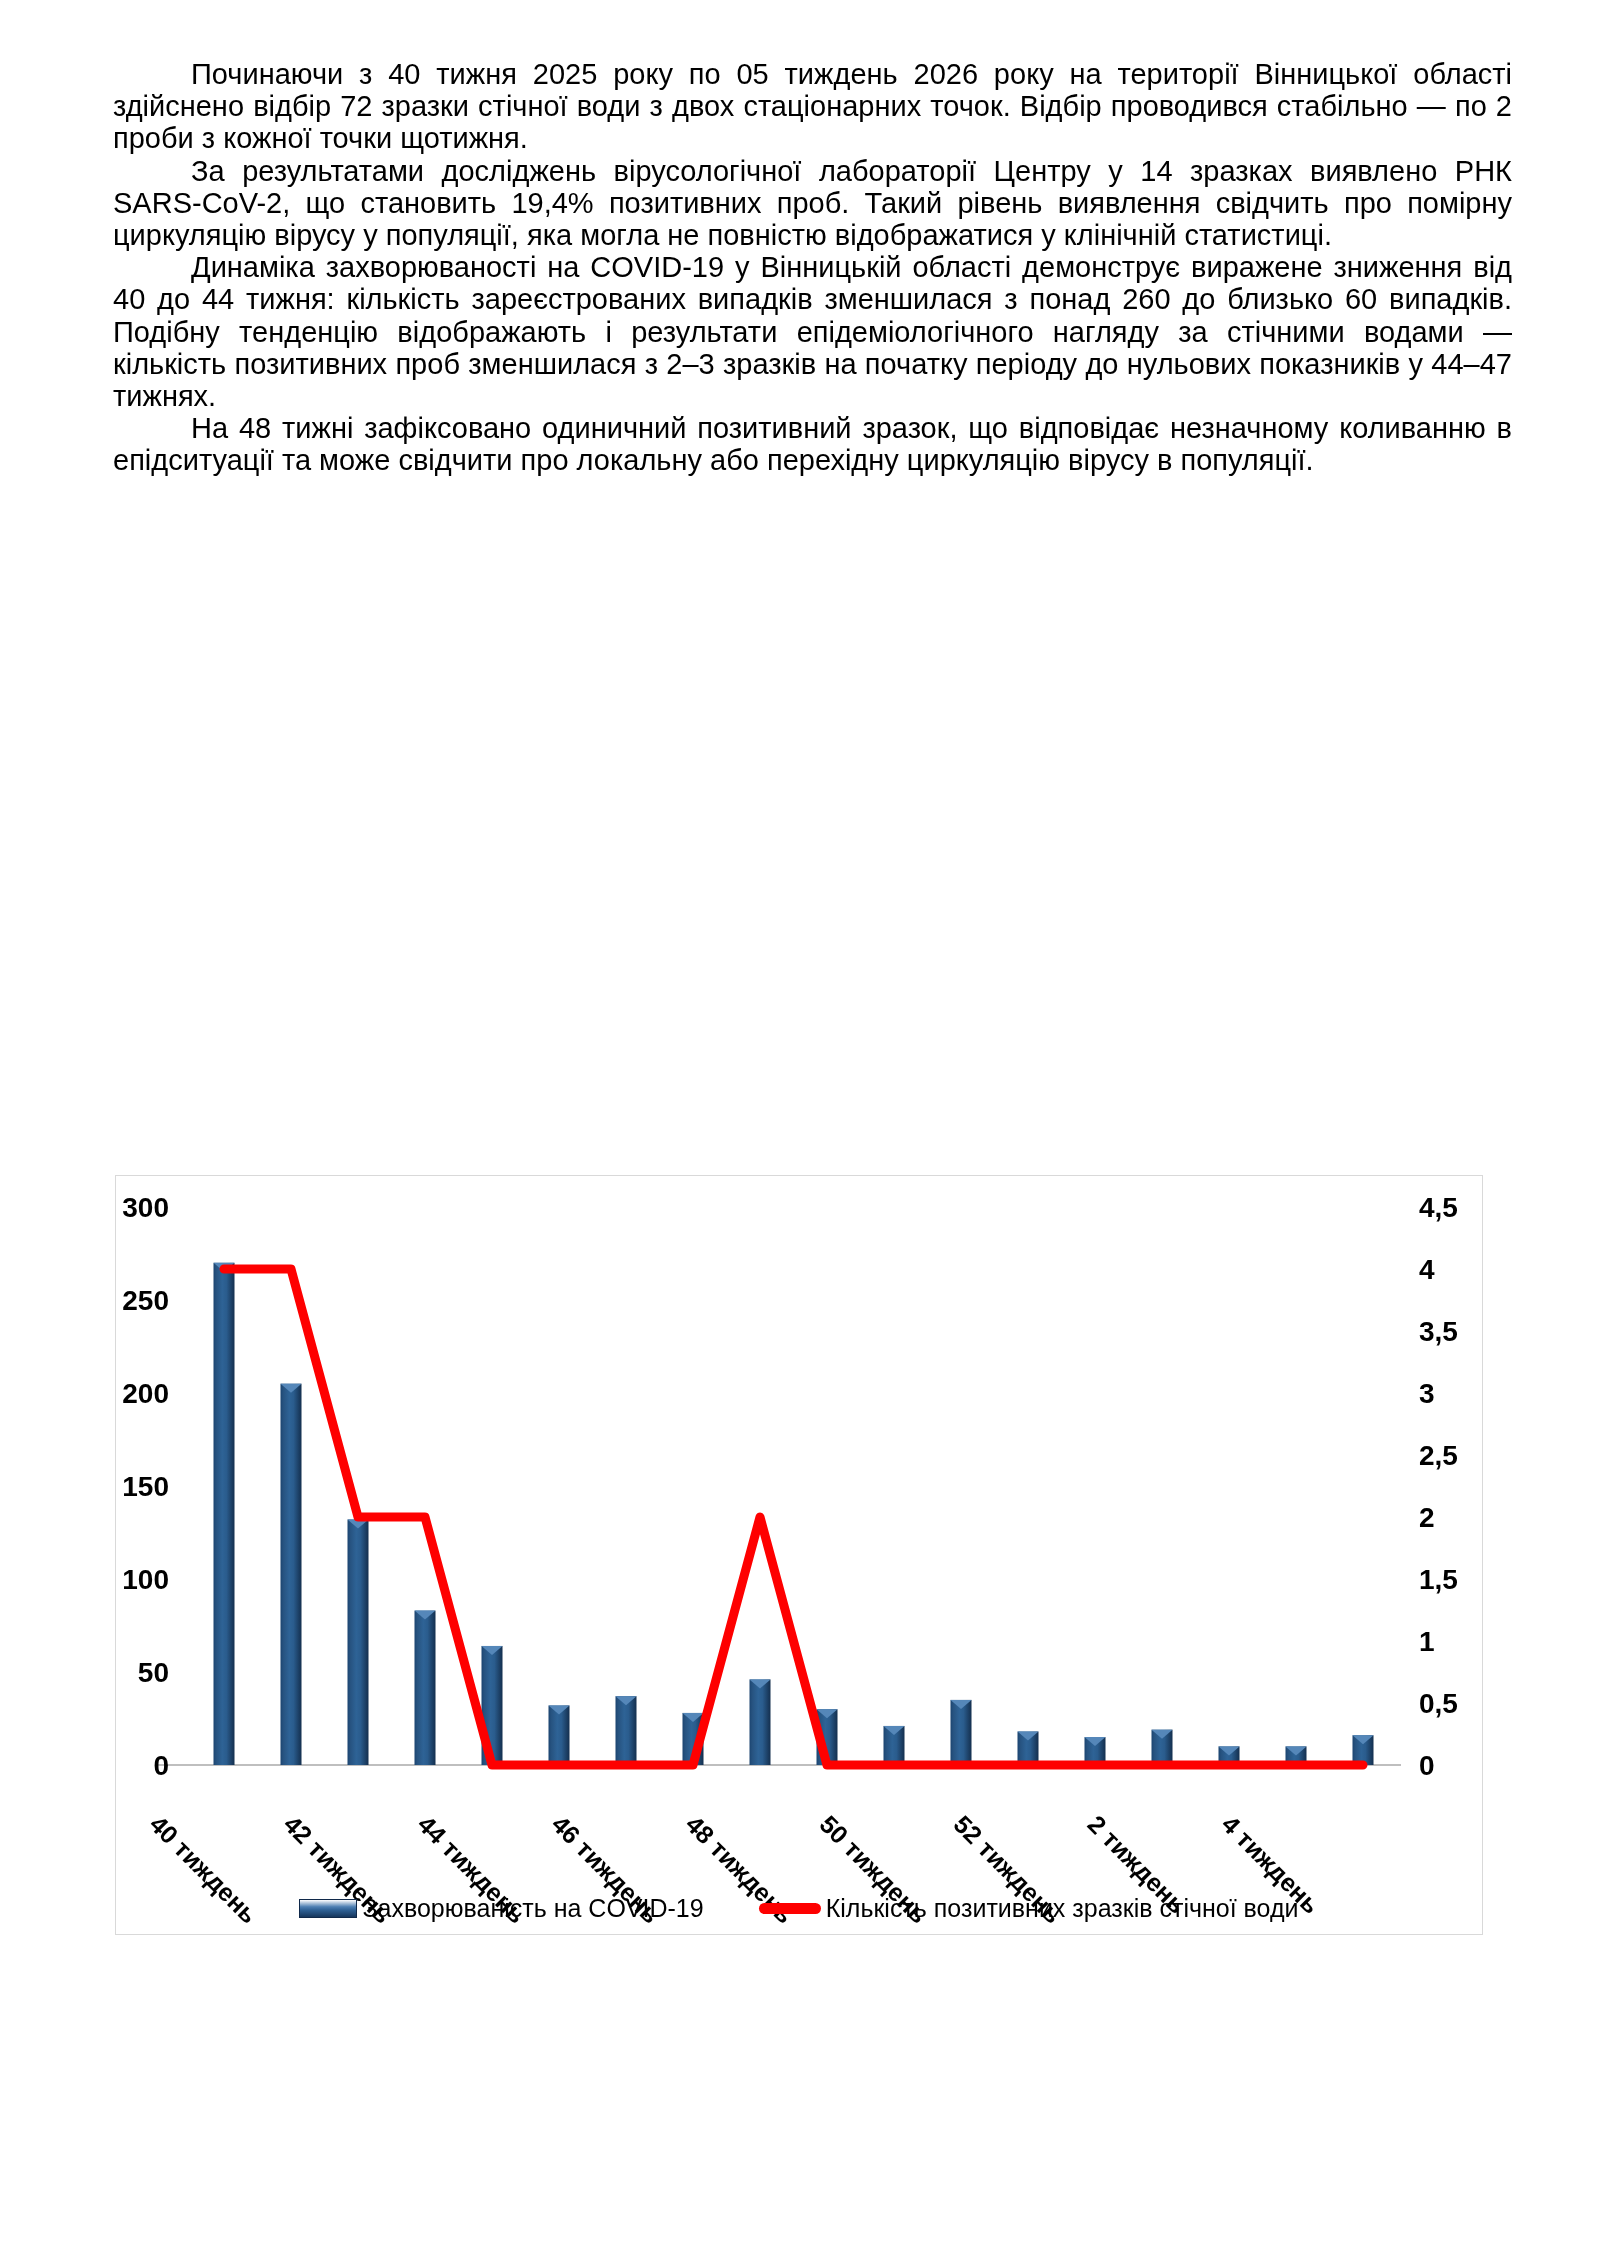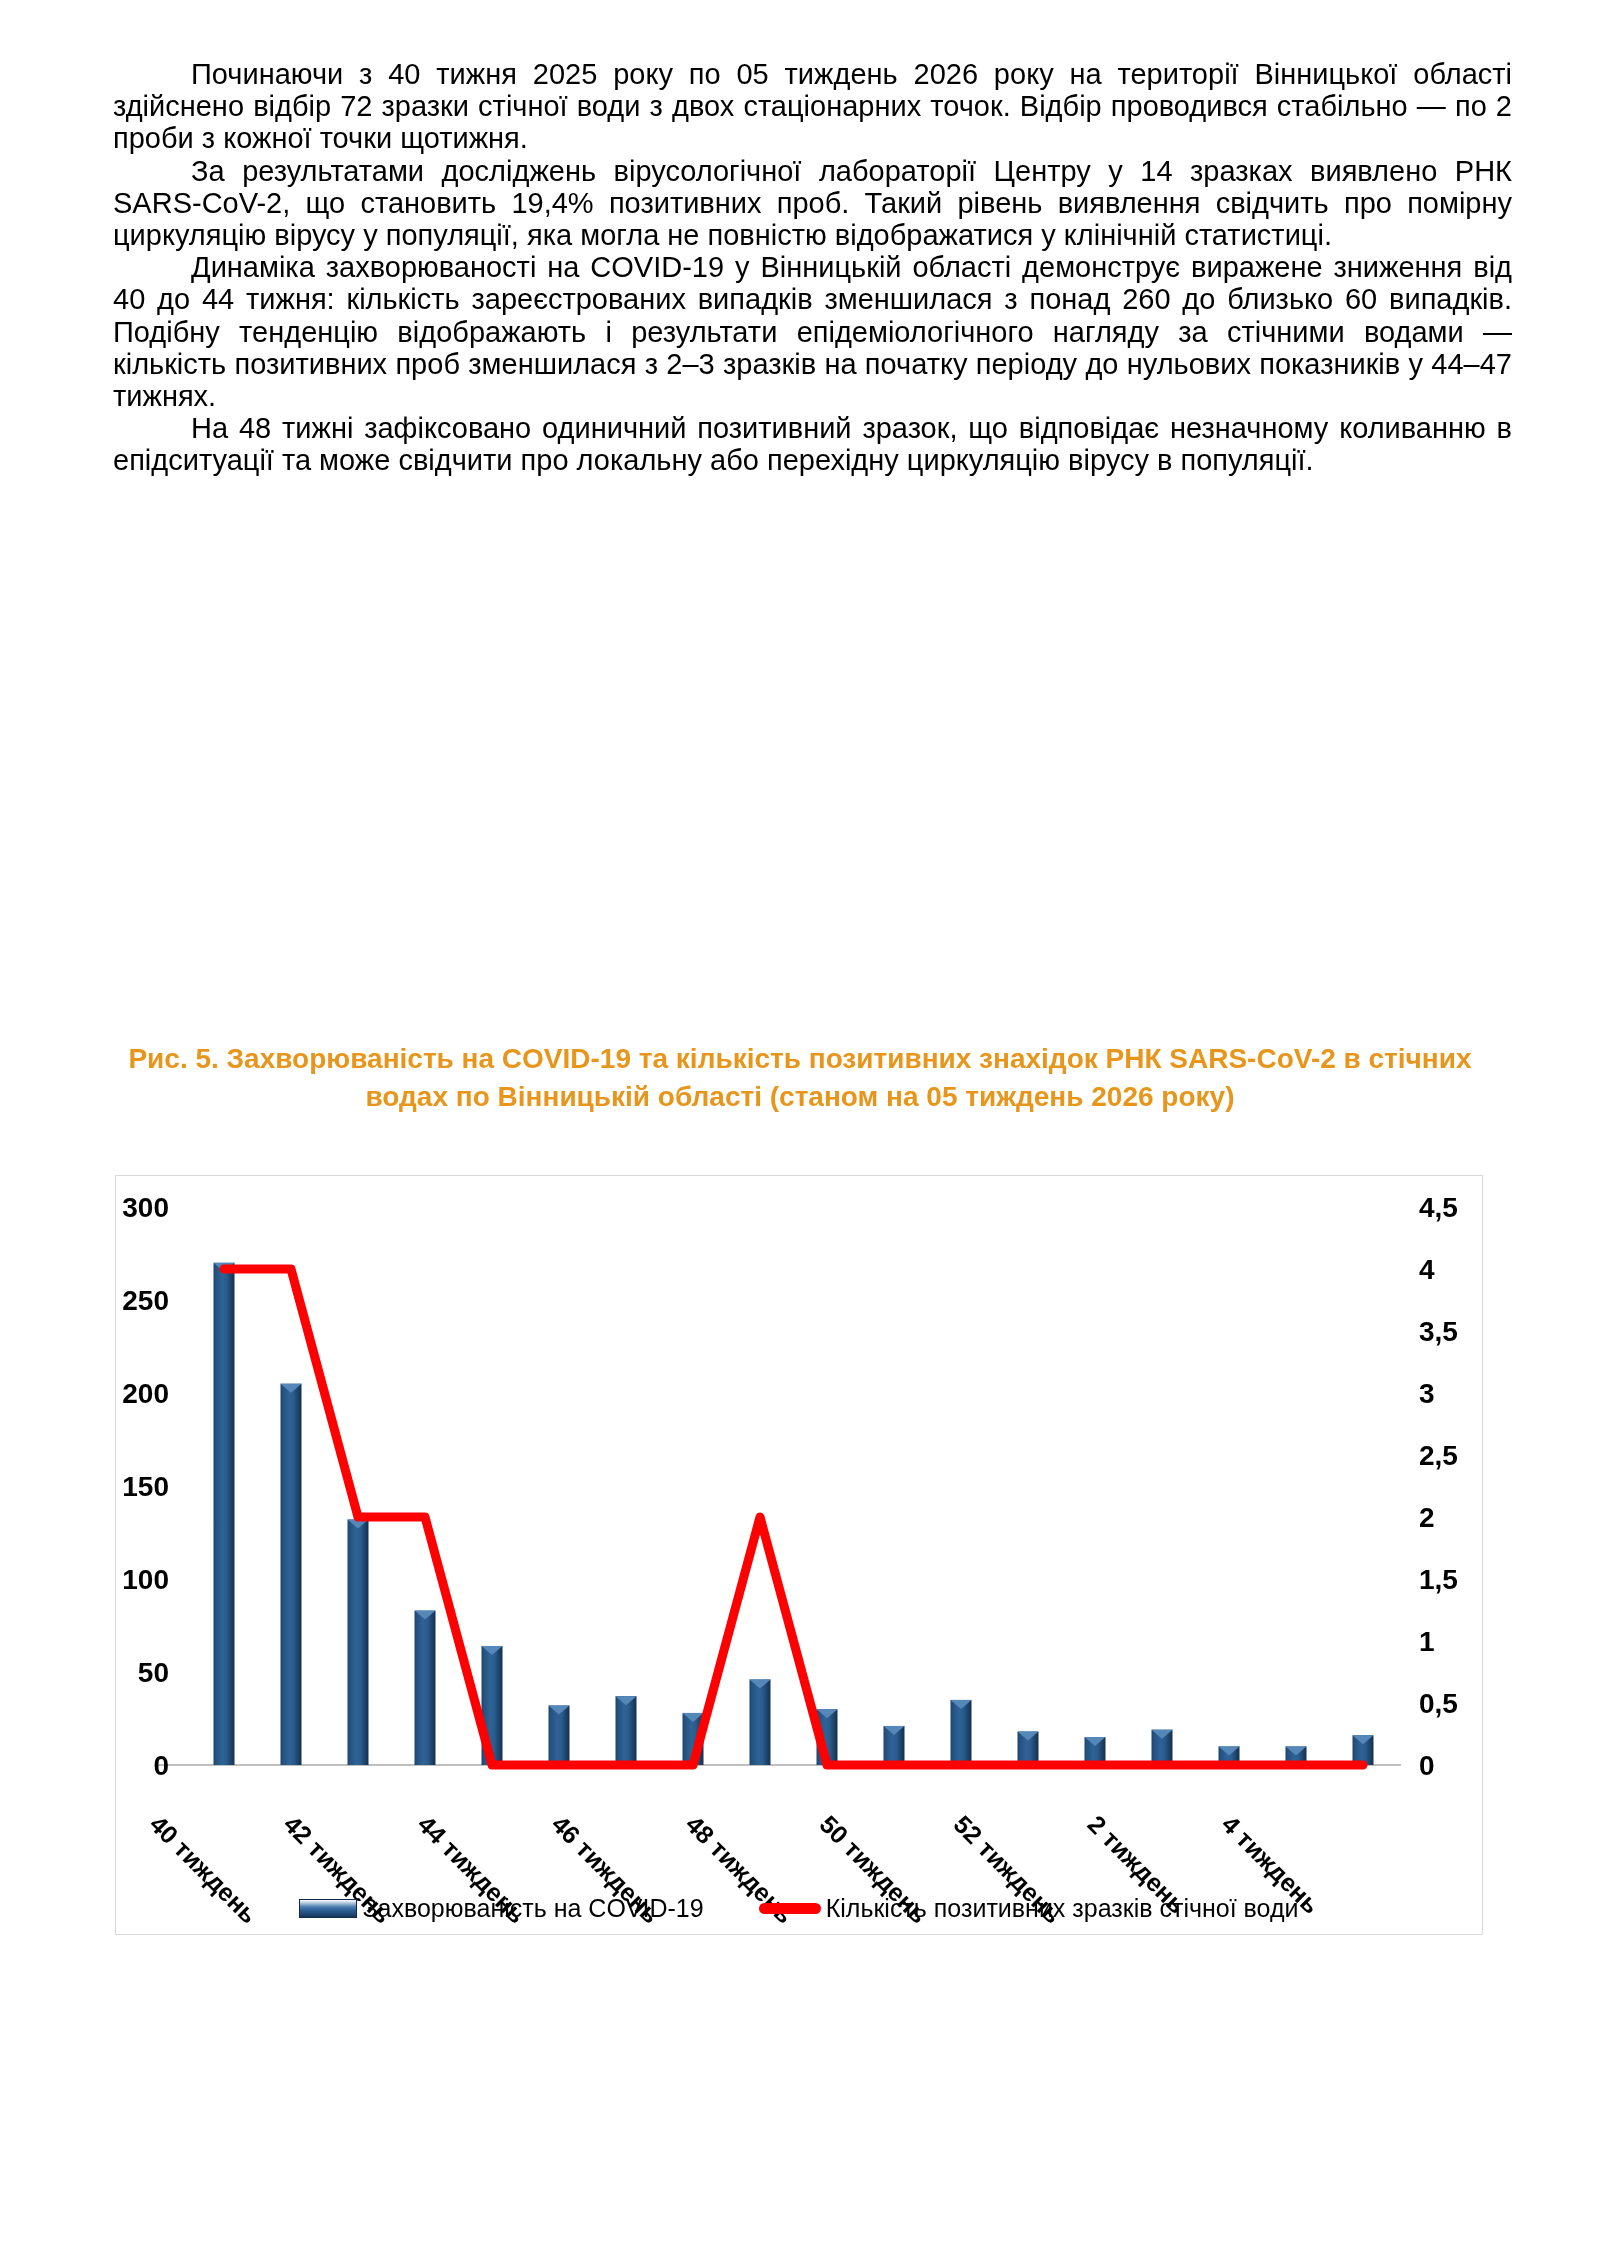--- a/index.html
+++ b/index.html
@@ -30,21 +30,20 @@
 
 <div class="page">
 
   <div class="text-block">
     <p class="body-par">Починаючи з 40 тижня 2025 року по 05 тиждень 2026 року на території Вінницької області здійснено відбір 72 зразки стічної води з двох стаціонарних точок. Відбір проводився стабільно — по 2 проби з кожної точки щотижня.</p>
     <p class="body-par">За результатами досліджень вірусологічної лабораторії Центру у 14 зразках виявлено РНК SARS-CoV-2, що становить 19,4% позитивних проб. Такий рівень виявлення свідчить про помірну циркуляцію вірусу у популяції, яка могла не повністю відображатися у клінічній статистиці.</p>
     <p class="body-par">Динаміка захворюваності на COVID-19 у Вінницькій області демонструє виражене зниження від 40 до 44 тижня: кількість зареєстрованих випадків зменшилася з понад 260 до близько 60 випадків. Подібну тенденцію відображають і результати епідеміологічного нагляду за стічними водами — кількість позитивних проб зменшилася з 2–3 зразків на початку періоду до нульових показників у 44–47 тижнях.</p>
     <p class="body-par">На 48 тижні зафіксовано одиничний позитивний зразок, що відповідає незначному коливанню в епідситуації та може свідчити про локальну або перехідну циркуляцію вірусу в популяції.</p>
   </div>
 
-  <div class="figure-caption" id="fig-caption" style="color: rgb(232, 150, 27);">Рис. 5. Захворюваність на COVID-19 та кількість позитивних знахідок  РНК SARS-CoV-2 в стічних водах по Вінницькій області  (станом на 05 тиждень 2026 року)</div>
 
   <figure class="chart-box" style="margin:0">
     <svg id="chart-svg" width="1366" height="758" viewBox="0 0 1366 758">
       <defs>
         <linearGradient id="barGrad" x1="0" y1="0" x2="1" y2="0">
           <stop offset="0" stop-color="#1b4470"></stop>
           <stop offset="0.12" stop-color="#26527f"></stop>
           <stop offset="0.42" stop-color="#2e6396"></stop>
           <stop offset="0.62" stop-color="#2a5c8d"></stop>
           <stop offset="1" stop-color="#142f4e"></stop>

